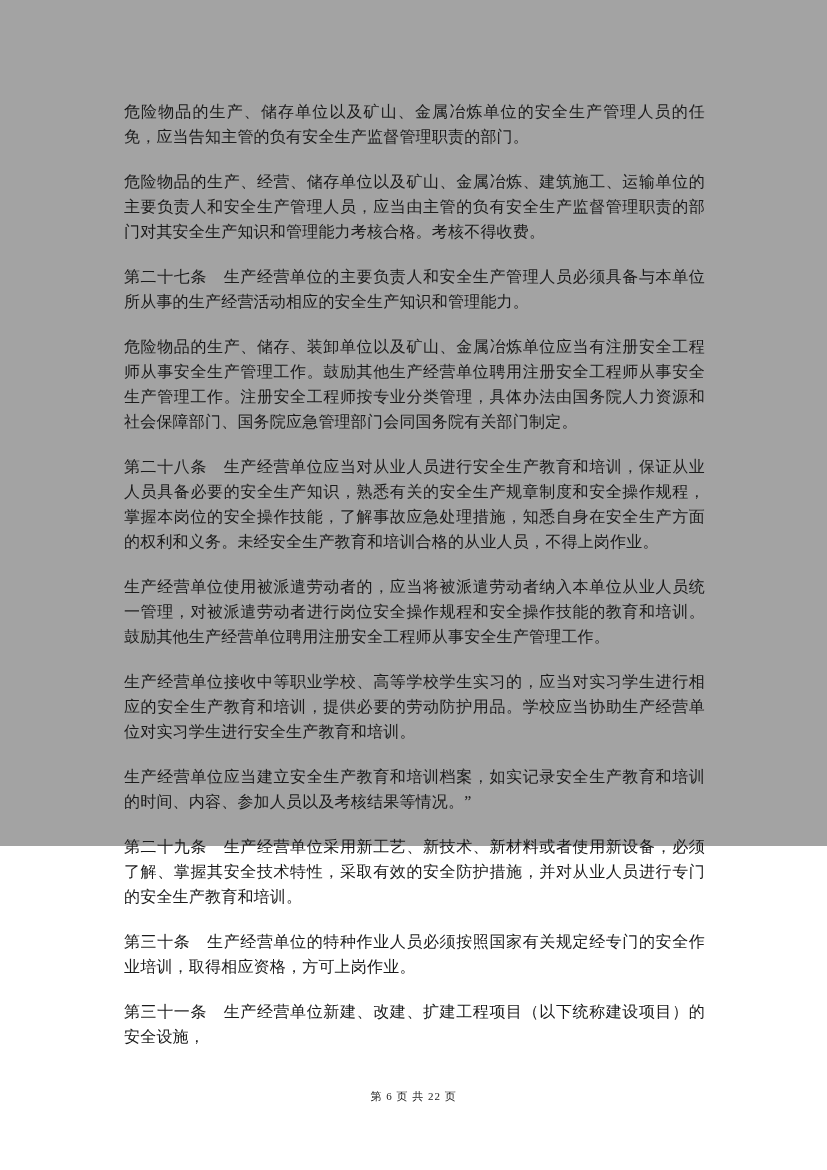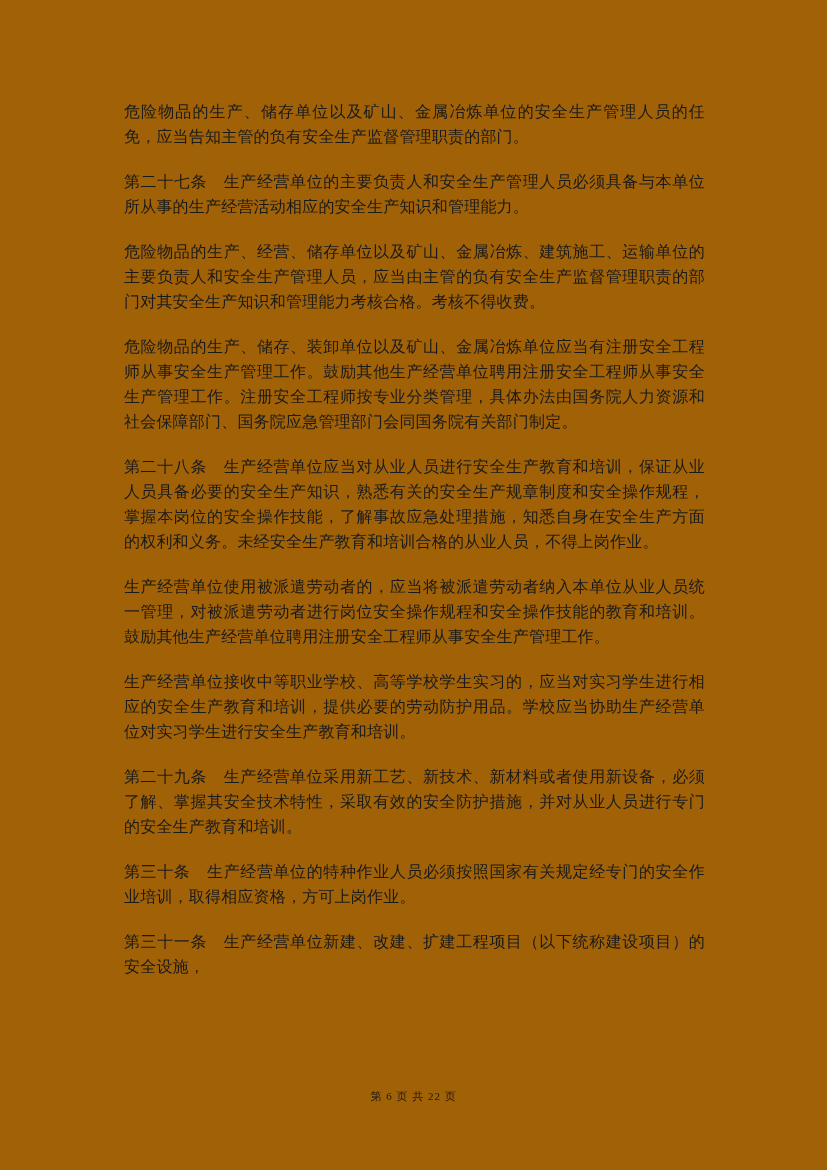--- a/index.html
+++ b/index.html
@@ -12,22 +12,22 @@
       height: 1170px;
       position: relative;
       font-family: "Liberation Serif", "DejaVu Serif", serif;
       overflow: hidden;
     }
     .page {
       position: absolute;
       left: 0;
       top: 0;
       width: 827px;
-      height: 1170px;
-      background: #a16207;
+      height: 846px;
+      background: #a3a3a3;
     }
     .content {
       position: absolute;
       left: 124px;
       top: 99px;
       width: 581px;
       color: #1a1a1a;
     }
     .para {
       margin: 0 0 20px 0;
@@ -48,24 +48,25 @@
       color: #1a1a1a;
       letter-spacing: 1px;
     }
   </style>
 </head>
 <body>
 
 <div class="page">
   <div class="content">
     <p class="para">危险物品的生产、储存单位以及矿山、金属冶炼单位的安全生产管理人员的任免，应当告知主管的负有安全生产监督管理职责的部门。</p>
+    <p class="para">危险物品的生产、经营、储存单位以及矿山、金属冶炼、建筑施工、运输单位的主要负责人和安全生产管理人员，应当由主管的负有安全生产监督管理职责的部门对其安全生产知识和管理能力考核合格。考核不得收费。</p>
     <p class="para">第二十七条　生产经营单位的主要负责人和安全生产管理人员必须具备与本单位所从事的生产经营活动相应的安全生产知识和管理能力。</p>
-    <p class="para">危险物品的生产、经营、储存单位以及矿山、金属冶炼、建筑施工、运输单位的主要负责人和安全生产管理人员，应当由主管的负有安全生产监督管理职责的部门对其安全生产知识和管理能力考核合格。考核不得收费。</p>
     <p class="para">危险物品的生产、储存、装卸单位以及矿山、金属冶炼单位应当有注册安全工程师从事安全生产管理工作。鼓励其他生产经营单位聘用注册安全工程师从事安全生产管理工作。注册安全工程师按专业分类管理，具体办法由国务院人力资源和社会保障部门、国务院应急管理部门会同国务院有关部门制定。</p>
     <p class="para">第二十八条　生产经营单位应当对从业人员进行安全生产教育和培训，保证从业人员具备必要的安全生产知识，熟悉有关的安全生产规章制度和安全操作规程，掌握本岗位的安全操作技能，了解事故应急处理措施，知悉自身在安全生产方面的权利和义务。未经安全生产教育和培训合格的从业人员，不得上岗作业。</p>
     <p class="para">生产经营单位使用被派遣劳动者的，应当将被派遣劳动者纳入本单位从业人员统一管理，对被派遣劳动者进行岗位安全操作规程和安全操作技能的教育和培训。鼓励其他生产经营单位聘用注册安全工程师从事安全生产管理工作。</p>
     <p class="para">生产经营单位接收中等职业学校、高等学校学生实习的，应当对实习学生进行相应的安全生产教育和培训，提供必要的劳动防护用品。学校应当协助生产经营单位对实习学生进行安全生产教育和培训。</p>
+    <p class="para">生产经营单位应当建立安全生产教育和培训档案，如实记录安全生产教育和培训的时间、内容、参加人员以及考核结果等情况。”</p>
     <p class="para">第二十九条　生产经营单位采用新工艺、新技术、新材料或者使用新设备，必须了解、掌握其安全技术特性，采取有效的安全防护措施，并对从业人员进行专门的安全生产教育和培训。</p>
     <p class="para">第三十条　生产经营单位的特种作业人员必须按照国家有关规定经专门的安全作业培训，取得相应资格，方可上岗作业。</p>
     <p class="para">第三十一条　生产经营单位新建、改建、扩建工程项目（以下统称建设项目）的安全设施，</p>
   </div>
   <div class="footer">第 6 页 共 22 页</div>
 </div>
 
 </body></html>

